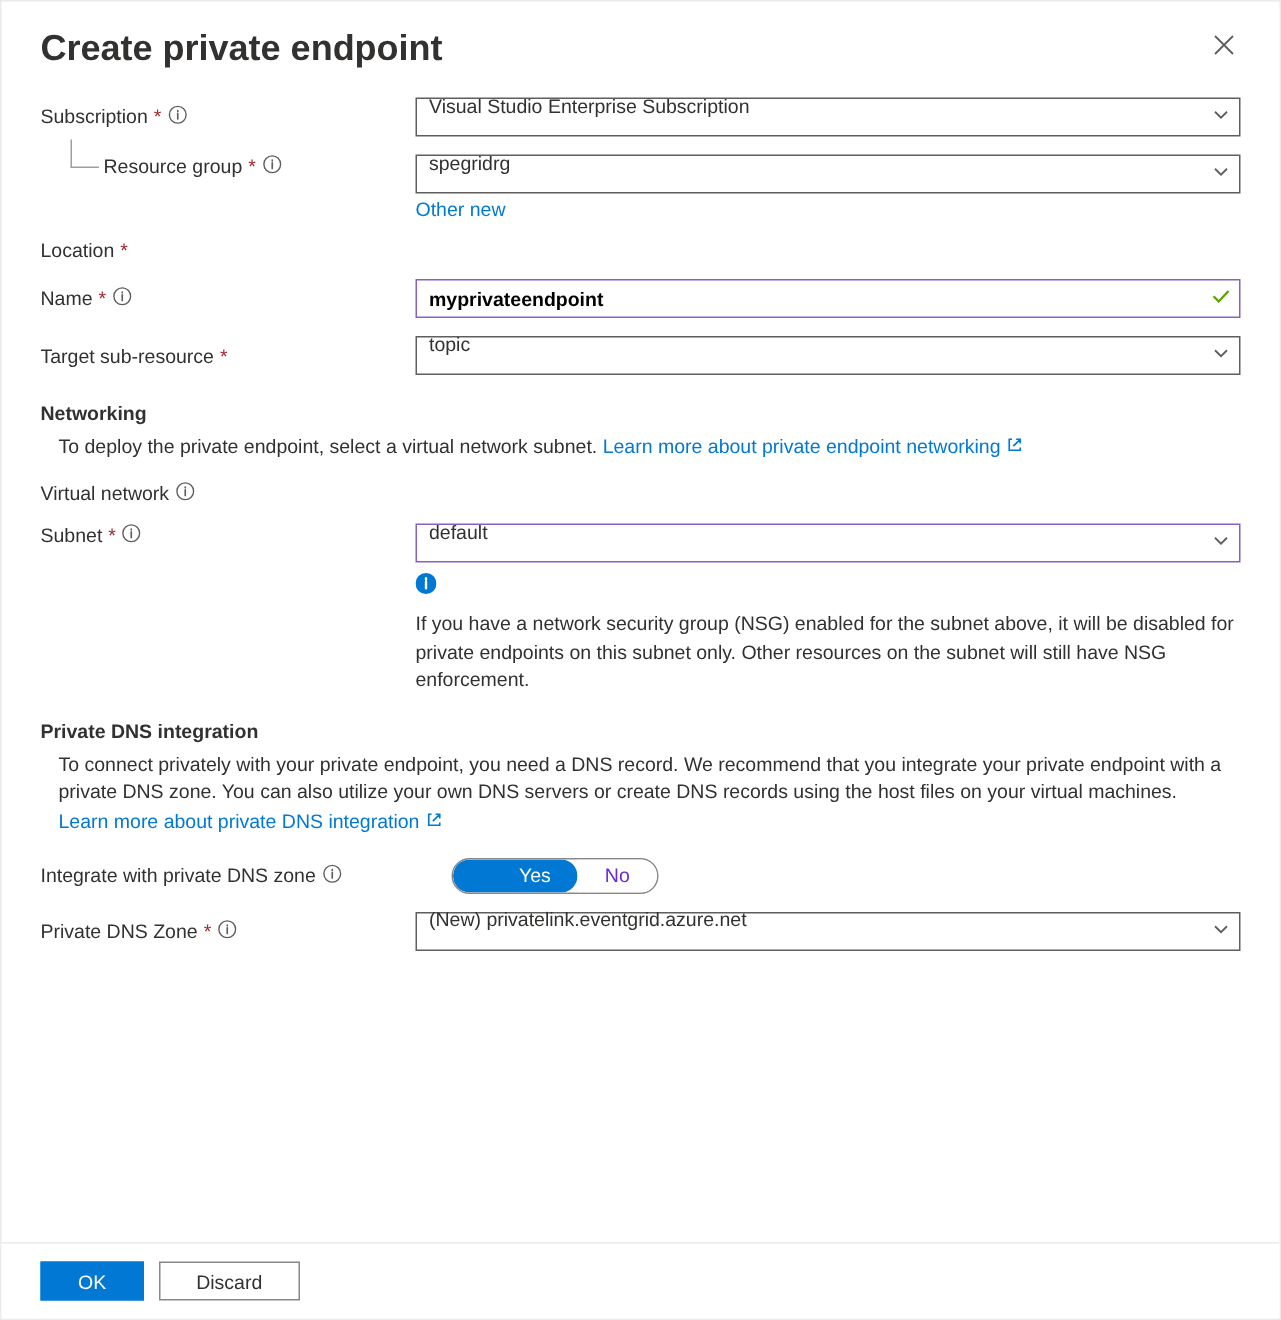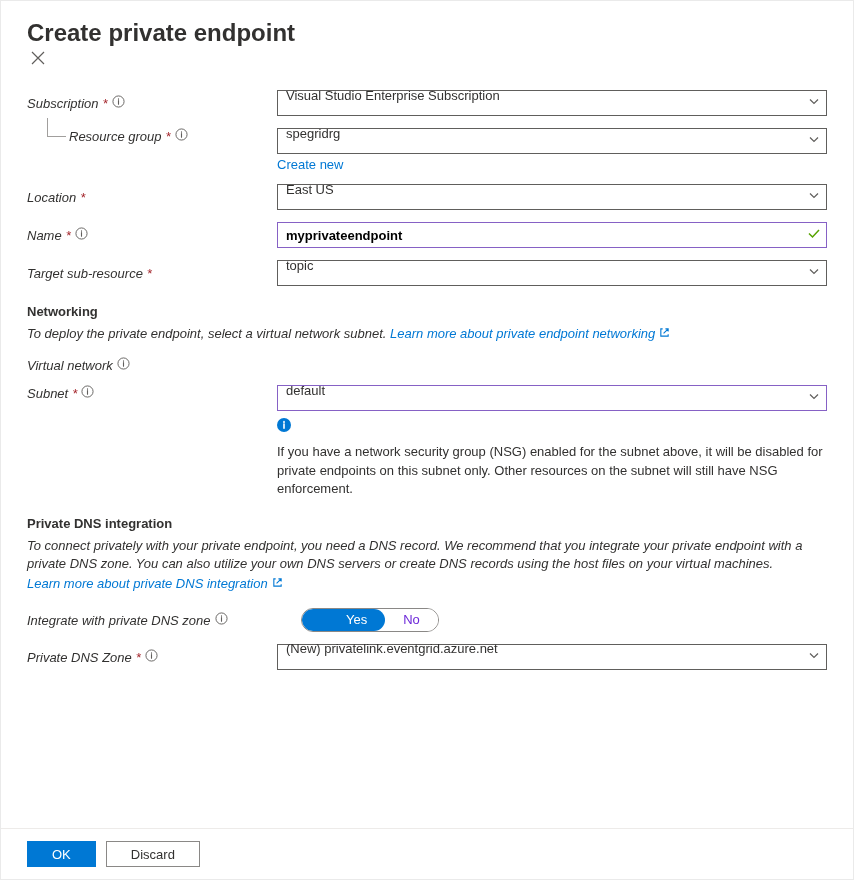--- a/index.html
+++ b/index.html
@@ -1,40 +1,40 @@
 <!DOCTYPE html>
 <html><head>
 <meta charset="utf-8">
 <style>
   * { box-sizing: border-box; }
   html, body { margin:0; padding:0; width:854px; height:880px; font-family:"Segoe UI", Arial, sans-serif; font-size:13px; color:#323130; background:#fff; }
   .panel { width:854px; height:880px; border:1px solid #eaeaea; position:relative; display:flex; flex-direction:column; }
-  .header { padding:18px 26px 8px 26px; display:flex; align-items:flex-start; justify-content:space-between;flex-direction:column; }
+  .header { padding:18px 26px 8px 26px; display:flex; align-items:flex-start; justify-content:space-between; }
   h1 { font-size:24px; font-weight:600; margin:0; color:#323130; }
   .close-btn { background:none; border:none; cursor:pointer; padding:4px; }
   .body { padding:10px 26px 0 26px; flex:1; overflow:auto; }
   .row { display:flex; align-items:center; margin-bottom:12px; }
   .row.top { align-items:flex-start; }
-  .label-col { width:250px; flex-shrink:0; display:flex; align-items:flex-end; gap:4px; font-size:13px; color:#323130;font-style:italic; }
+  .label-col { width:250px; flex-shrink:0; display:flex; align-items:flex-start; gap:4px; font-size:13px; color:#323130; }
   .label-col.indent { padding-left:42px; position:relative; }
   .label-col.indent::before { content:""; position:absolute; left:20px; top:-10px; width:18px; height:18px; border-left:1px solid #a19f9d; border-bottom:1px solid #a19f9d; }
   .req { color:#a4262c; }
   .info-icon svg circle { stroke:#605e5c; fill:none; }
   .info-icon svg path { stroke:#605e5c; }
   .field-col { flex:1; }
   .dropdown { position:relative; width:100%; height:26px; border:1px solid #605e5c; background:#fff; display:flex; align-items:center; padding:0 26px 16px 8px; font-size:13px; cursor:pointer; }
   .dropdown.focus { border-color:#8661c5; }
   .dropdown .chev { position:absolute; right:6px; top:50%; transform:translateY(-50%); }
   .text-input { width:100%; height:26px; border:1px solid #8661c5; font-size:13px; padding:0 28px 0 8px; outline:none;font-weight:bold; }
   .input-wrap { position:relative; }
   .valid-check { position:absolute; right:6px; top:50%; transform:translateY(-50%); }
   .linkish { color:#0078d4; font-size:13px; text-decoration:none; display:inline-flex; align-items:center; gap:4px; }
   .below-field { margin-top:3px; }
   .section-h { font-weight:600; font-size:13px; margin:18px 0 6px 0; }
-  .desc { font-size:13px; color:#323130; margin:0 0 14px 0; line-height:1.4;font-style:italic; }
+  .desc { font-size:13px; color:#323130; margin:0 0 14px 12px; line-height:1.4; }
   .note { display:flex; gap:6px; margin-top:6px; font-size:13px; color:#323130; line-height:1.4;flex-direction:column; }
   .note-icon { flex-shrink:0; margin-top:1px; }
   .toggle-group { display:inline-flex; border:1px solid #8a8886; border-radius:14px; overflow:hidden; height:24px; }
   .toggle-opt { border:none; background:#fff; font-size:13px; padding:0 18px; cursor:pointer; color:#6d28d9; }
   .toggle-opt.active { background:#0078d4; color:#fff; border-radius:14px;padding-left:44px; }
   .footer { border-top:1px solid #edebe9; background:#fff; padding:12px 26px; display:flex; gap:10px; }
   .btn { height:26px; font-size:13px; padding:0 24px; cursor:pointer; }
   .btn.primary { background:#0078d4; color:#fff; border:1px solid #0078d4; }
   .btn.secondary { background:#fff; color:#323130; border:1px solid #8a8886; }
 </style>
@@ -92,39 +92,29 @@
       <div class="field-col">
         <div class="dropdown">
           <span>spegridrg</span>
           <span class="chev">
             <svg width="12" height="12" viewBox="0 0 12 12">
                 <path d="M2 4 L6 8 L10 4" stroke="#605e5c" stroke-width="1.2" fill="none"></path>
               </svg>
           </span>
         </div>
         <div class="below-field">
-          <a class="linkish">Create new</a>
+          <a class="linkish">Other new</a>
         </div>
       </div>
     </div>
 
     <div class="row">
       <div class="label-col">
         <span>Location</span>
         <span class="req">*</span>
-      </div>
-      <div class="field-col">
-        <div class="dropdown">
-          <span>East US</span>
-          <span class="chev">
-            <svg width="12" height="12" viewBox="0 0 12 12">
-                <path d="M2 4 L6 8 L10 4" stroke="#605e5c" stroke-width="1.2" fill="none"></path>
-              </svg>
-          </span>
-        </div>
       </div>
     </div>
 
     <div class="row">
       <div class="label-col">
         <span>Name</span>
         <span class="req">*</span>
         <span class="info-icon">
           <svg width="13" height="13" viewBox="0 0 14 14">
               <circle cx="7" cy="7" r="6" stroke-width="1"></circle>

